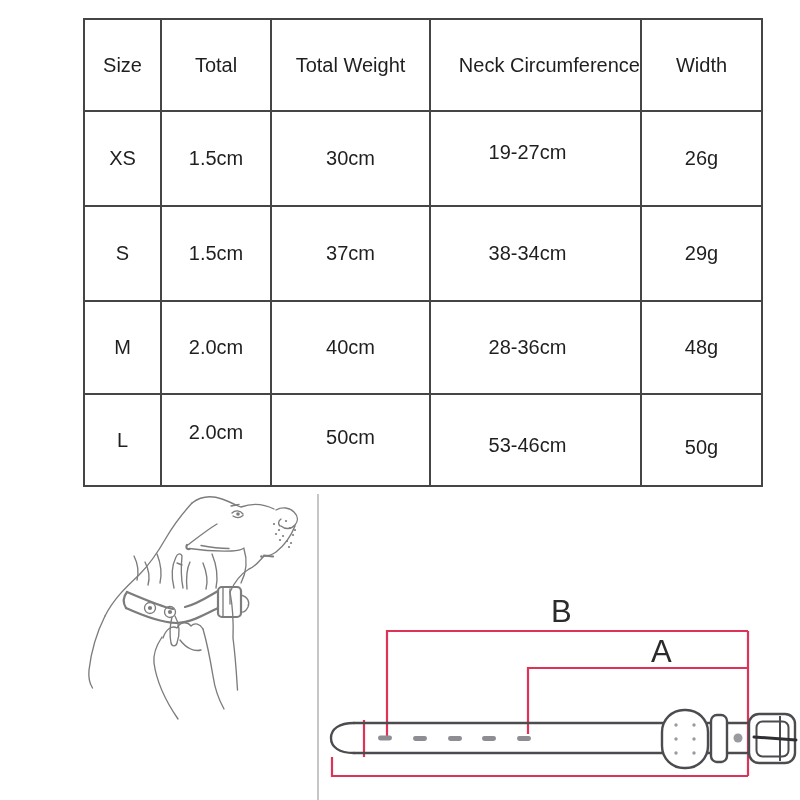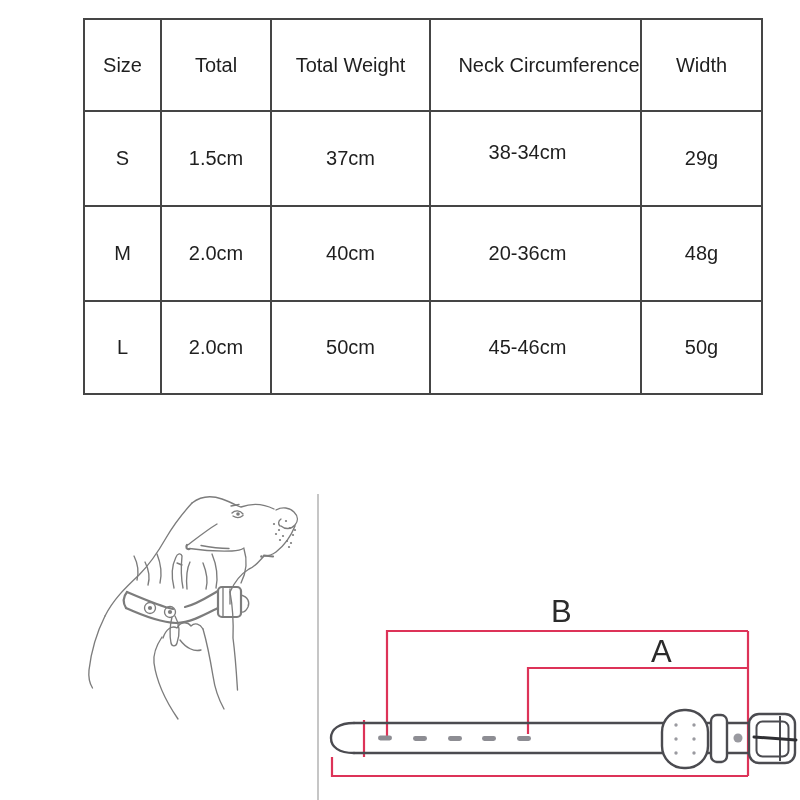--- a/index.html
+++ b/index.html
@@ -19,21 +19,21 @@
   .size-table th,.size-table td{
     border:2px solid var(--border-gray,#454545);
     text-align:center;font-weight:400;padding:0;
     background:#fff;
   }
   .size-table thead tr{height:92px}
   .size-table tbody tr:nth-child(1){height:95px}
   .size-table tbody tr:nth-child(2){height:95px}
   .size-table tbody tr:nth-child(3){height:93px}
   .size-table tbody tr:nth-child(4){height:92px}
-  .size-table th.neck-head{text-align:center;padding-left:27px;line-height:1.3}
+  .size-table th.neck-head{text-align:right;padding-left:27px;line-height:1.3}
   .size-table td span,.size-table th span{position:relative;display:inline-block}
   .size-table td.neck-col span{left:-8px}
   .size-table tbody tr:nth-child(1) td:nth-child(4) span{top:-6px}
   .size-table tbody tr:nth-child(4) td:nth-child(2) span{top:-8px}
   .size-table tbody tr:nth-child(4) td:nth-child(3) span{top:-3px}
   .size-table tbody tr:nth-child(4) td:nth-child(4) span{top:5px}
   .size-table tbody tr:nth-child(4) td:nth-child(5) span{top:7px}
 
   
   .panel-divider{
@@ -77,38 +77,45 @@
     <tr>
       <th><span>Size</span></th>
       <th><span>Total</span></th>
       <th><span>Total Weight</span></th>
       <th class="neck-head"><span>Neck Circumference</span></th>
       <th><span>Width</span></th>
     </tr>
   </thead>
   <tbody>
     <tr>
+      <td><span>XS</span></td>
+      <td><span>1.5cm</span></td>
+      <td><span>30cm</span></td>
+      <td class="neck-col"><span>19-27cm</span></td>
+      <td><span>26g</span></td>
+    </tr>
+    <tr>
       <td><span>S</span></td>
       <td><span>1.5cm</span></td>
       <td><span>37cm</span></td>
       <td class="neck-col"><span>38-34cm</span></td>
       <td><span>29g</span></td>
     </tr>
     <tr>
       <td><span>M</span></td>
       <td><span>2.0cm</span></td>
       <td><span>40cm</span></td>
-      <td class="neck-col"><span>20-36cm</span></td>
+      <td class="neck-col"><span>28-36cm</span></td>
       <td><span>48g</span></td>
     </tr>
     <tr>
       <td><span>L</span></td>
       <td><span>2.0cm</span></td>
       <td><span>50cm</span></td>
-      <td class="neck-col"><span>45-46cm</span></td>
+      <td class="neck-col"><span>53-46cm</span></td>
       <td><span>50g</span></td>
     </tr>
   </tbody>
 </table>
 
 <div class="panel-divider"></div>
 
 <svg class="sketch-svg" viewBox="0 0 265 312" aria-hidden="true">
   <g>
 

